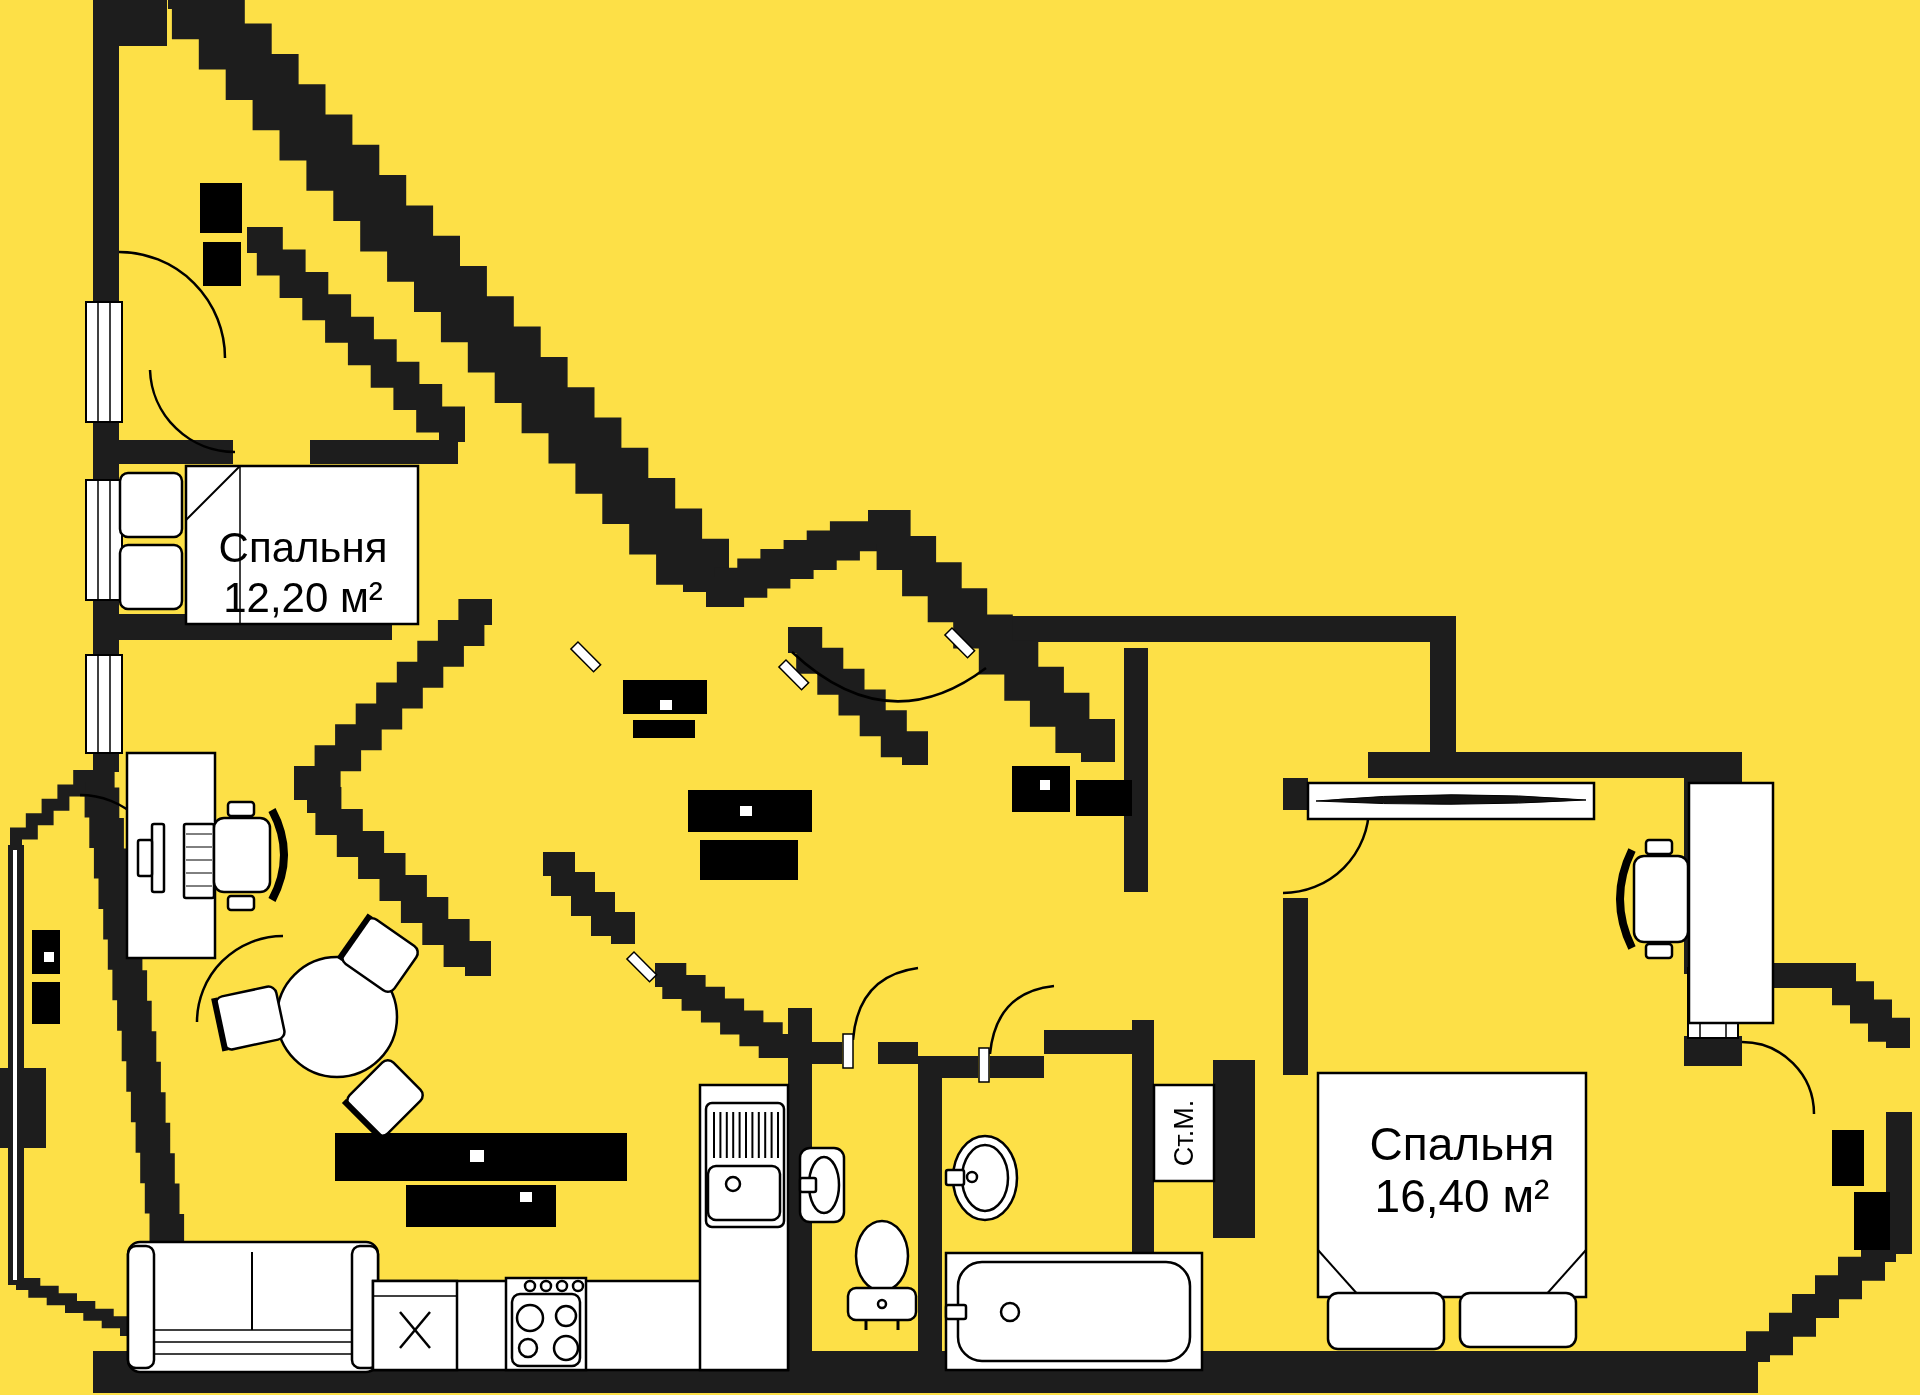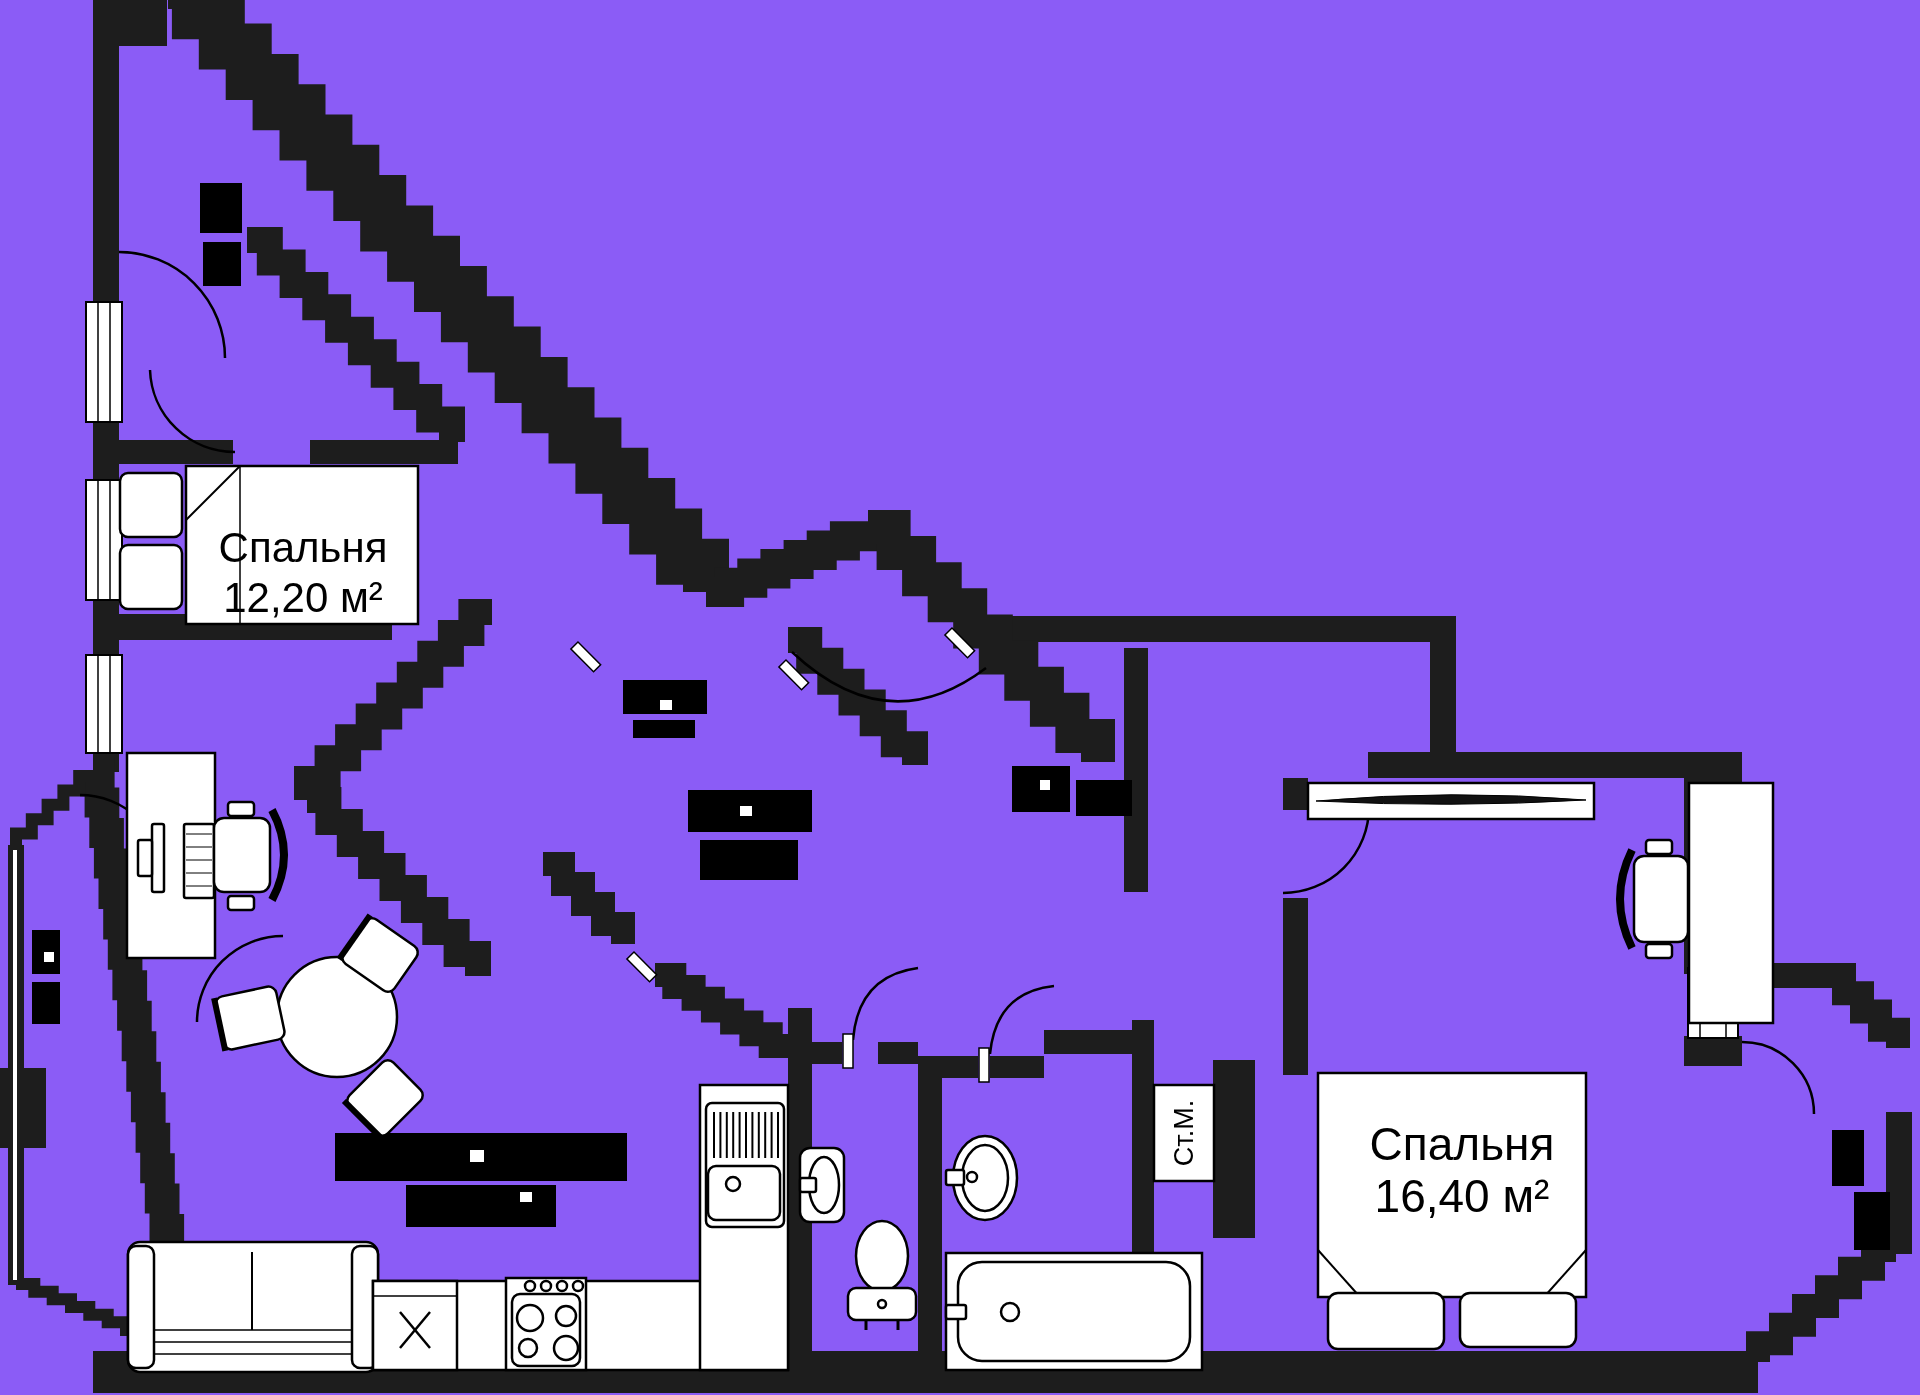--- a/index.html
+++ b/index.html
@@ -1,16 +1,16 @@
 <!DOCTYPE html>
 <html><head>
 <meta charset="utf-8">
 <style>
   html,body{margin:0;padding:0;background:#fff;}
-  .stage{position:relative;width:1920px;height:1395px;background:#8b5cf6;overflow:hidden;
+  .stage{position:relative;width:1920px;height:1395px;background:#fde047;overflow:hidden;
          font-family:"Liberation Sans",sans-serif;}
   svg{display:block;width:1920px;height:1395px;}
   text{font-family:"Liberation Sans",sans-serif;fill:#000;}
   .room-label{font-size:42px;}
   .room-label-2{font-size:46px;}
   .stm-label{font-size:27px;}
 </style>
 </head>
 <body>
 

